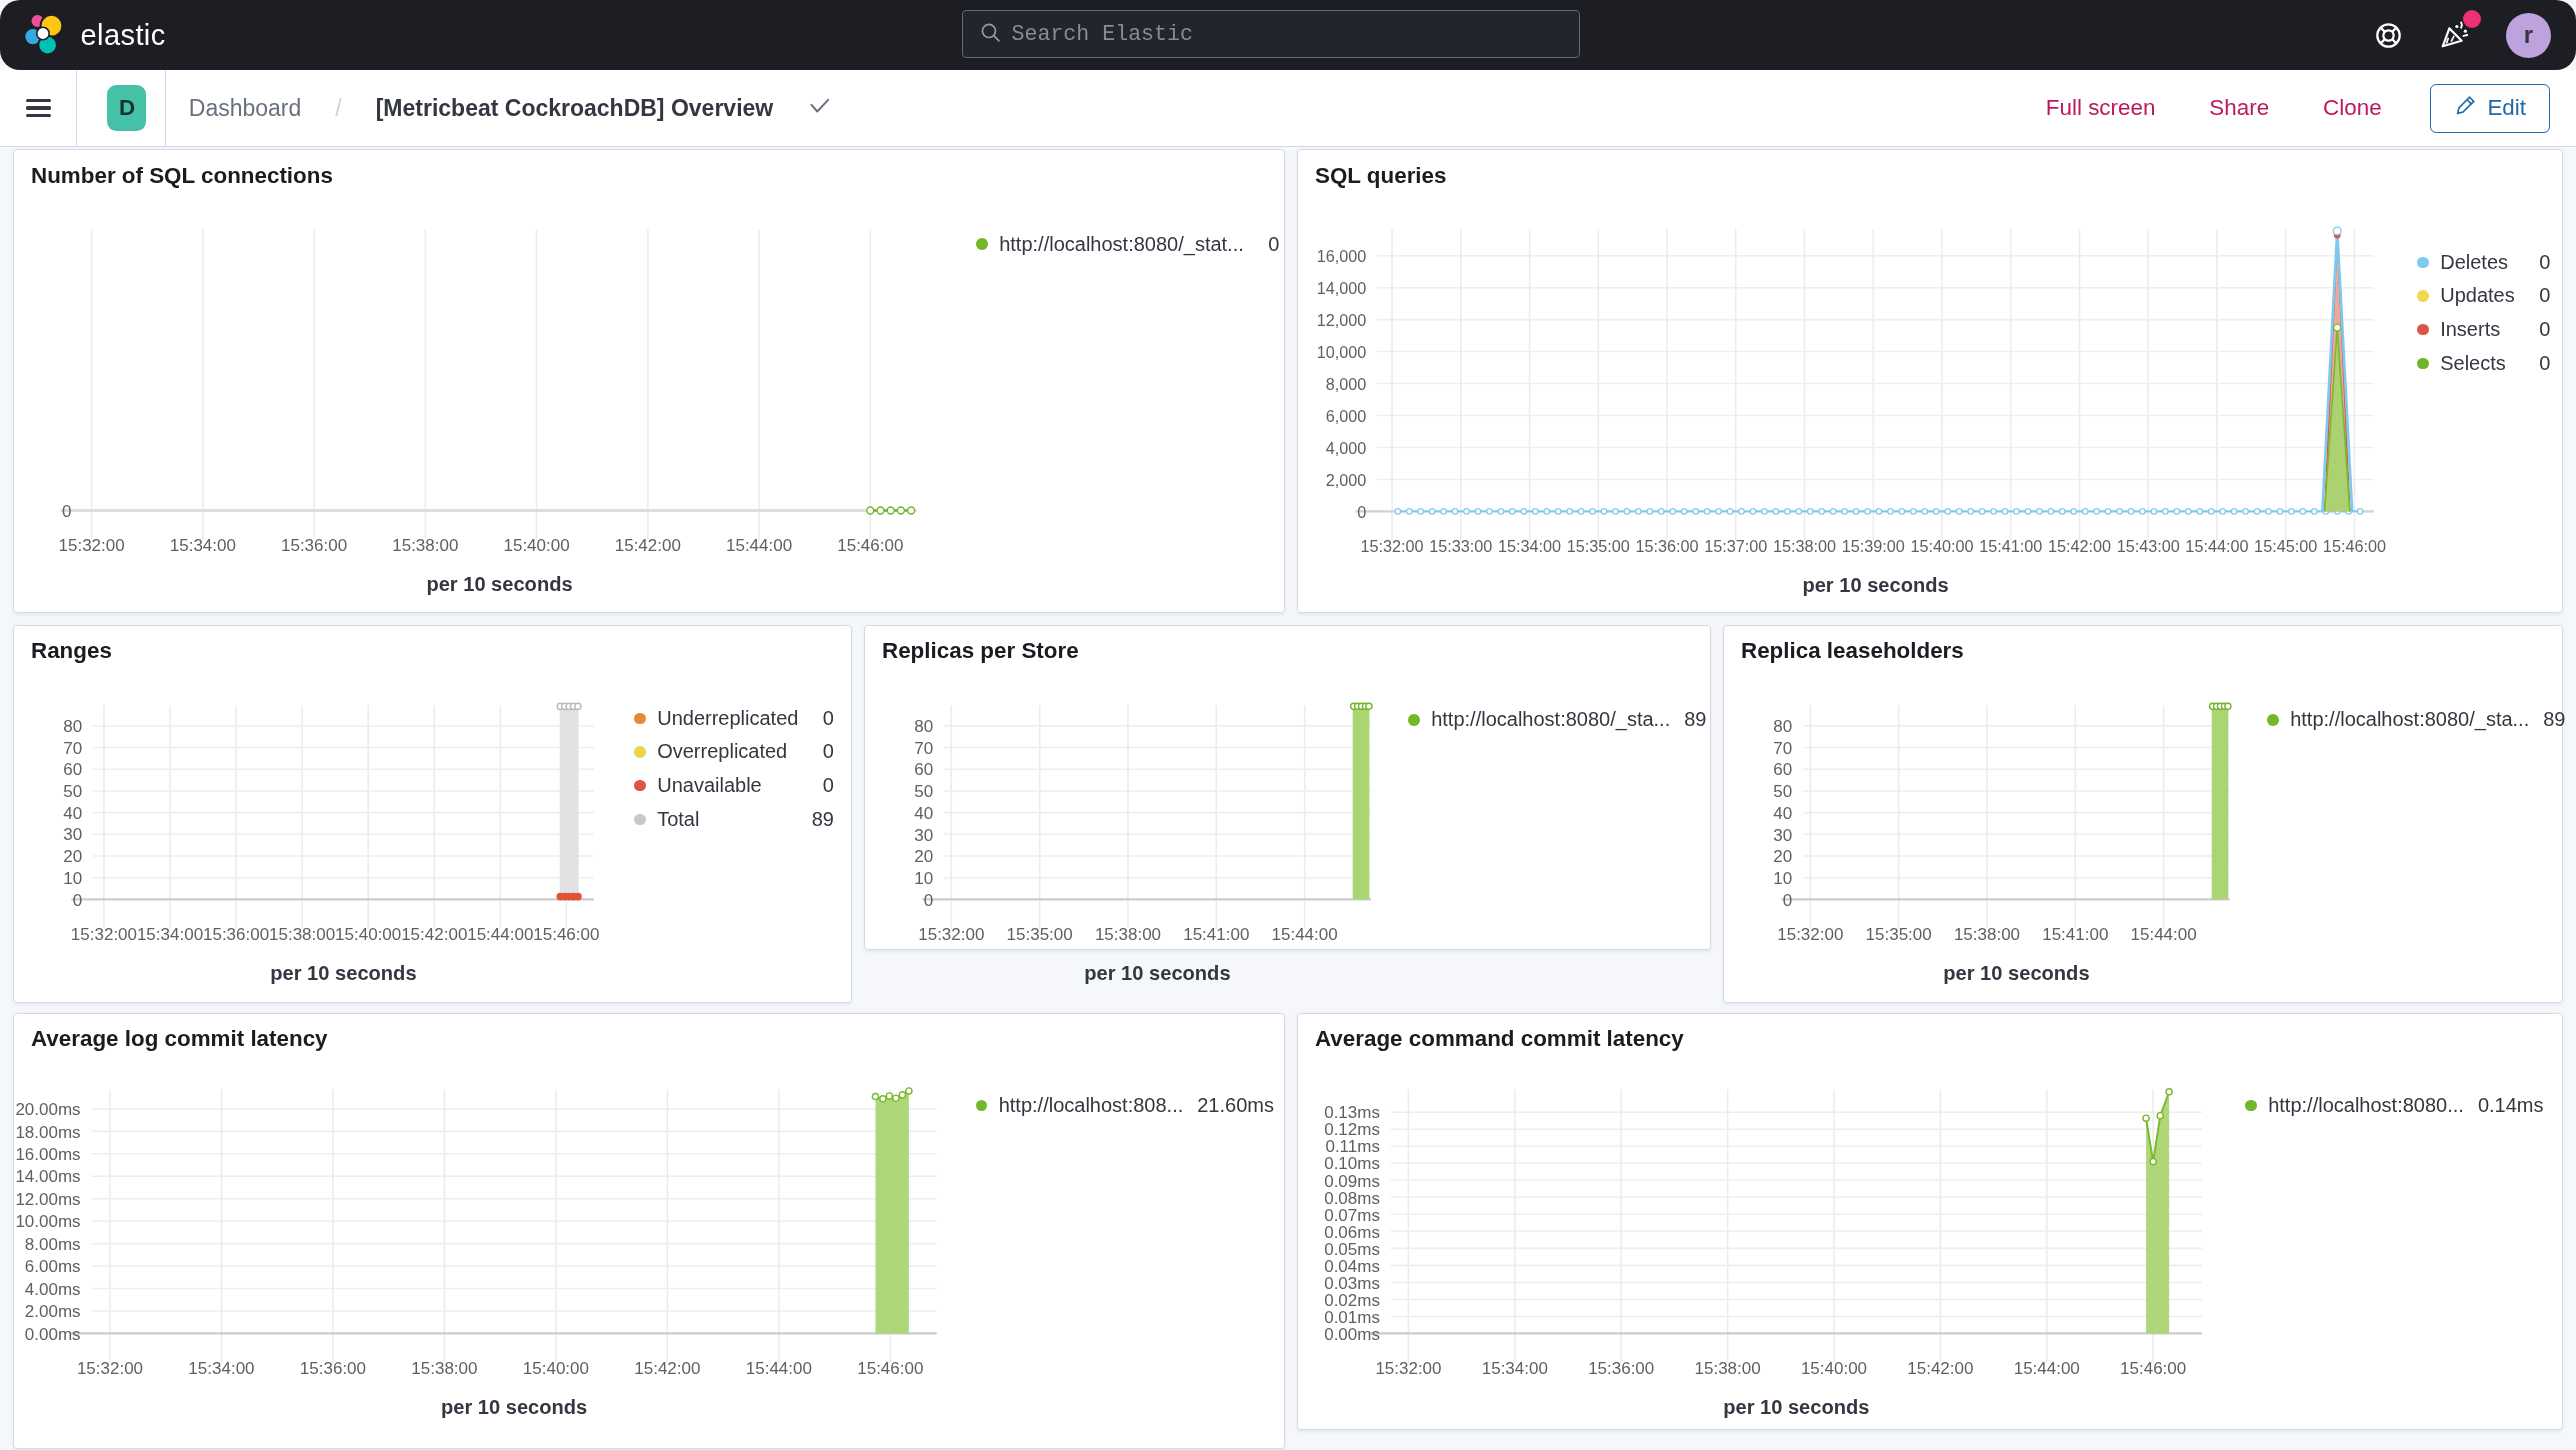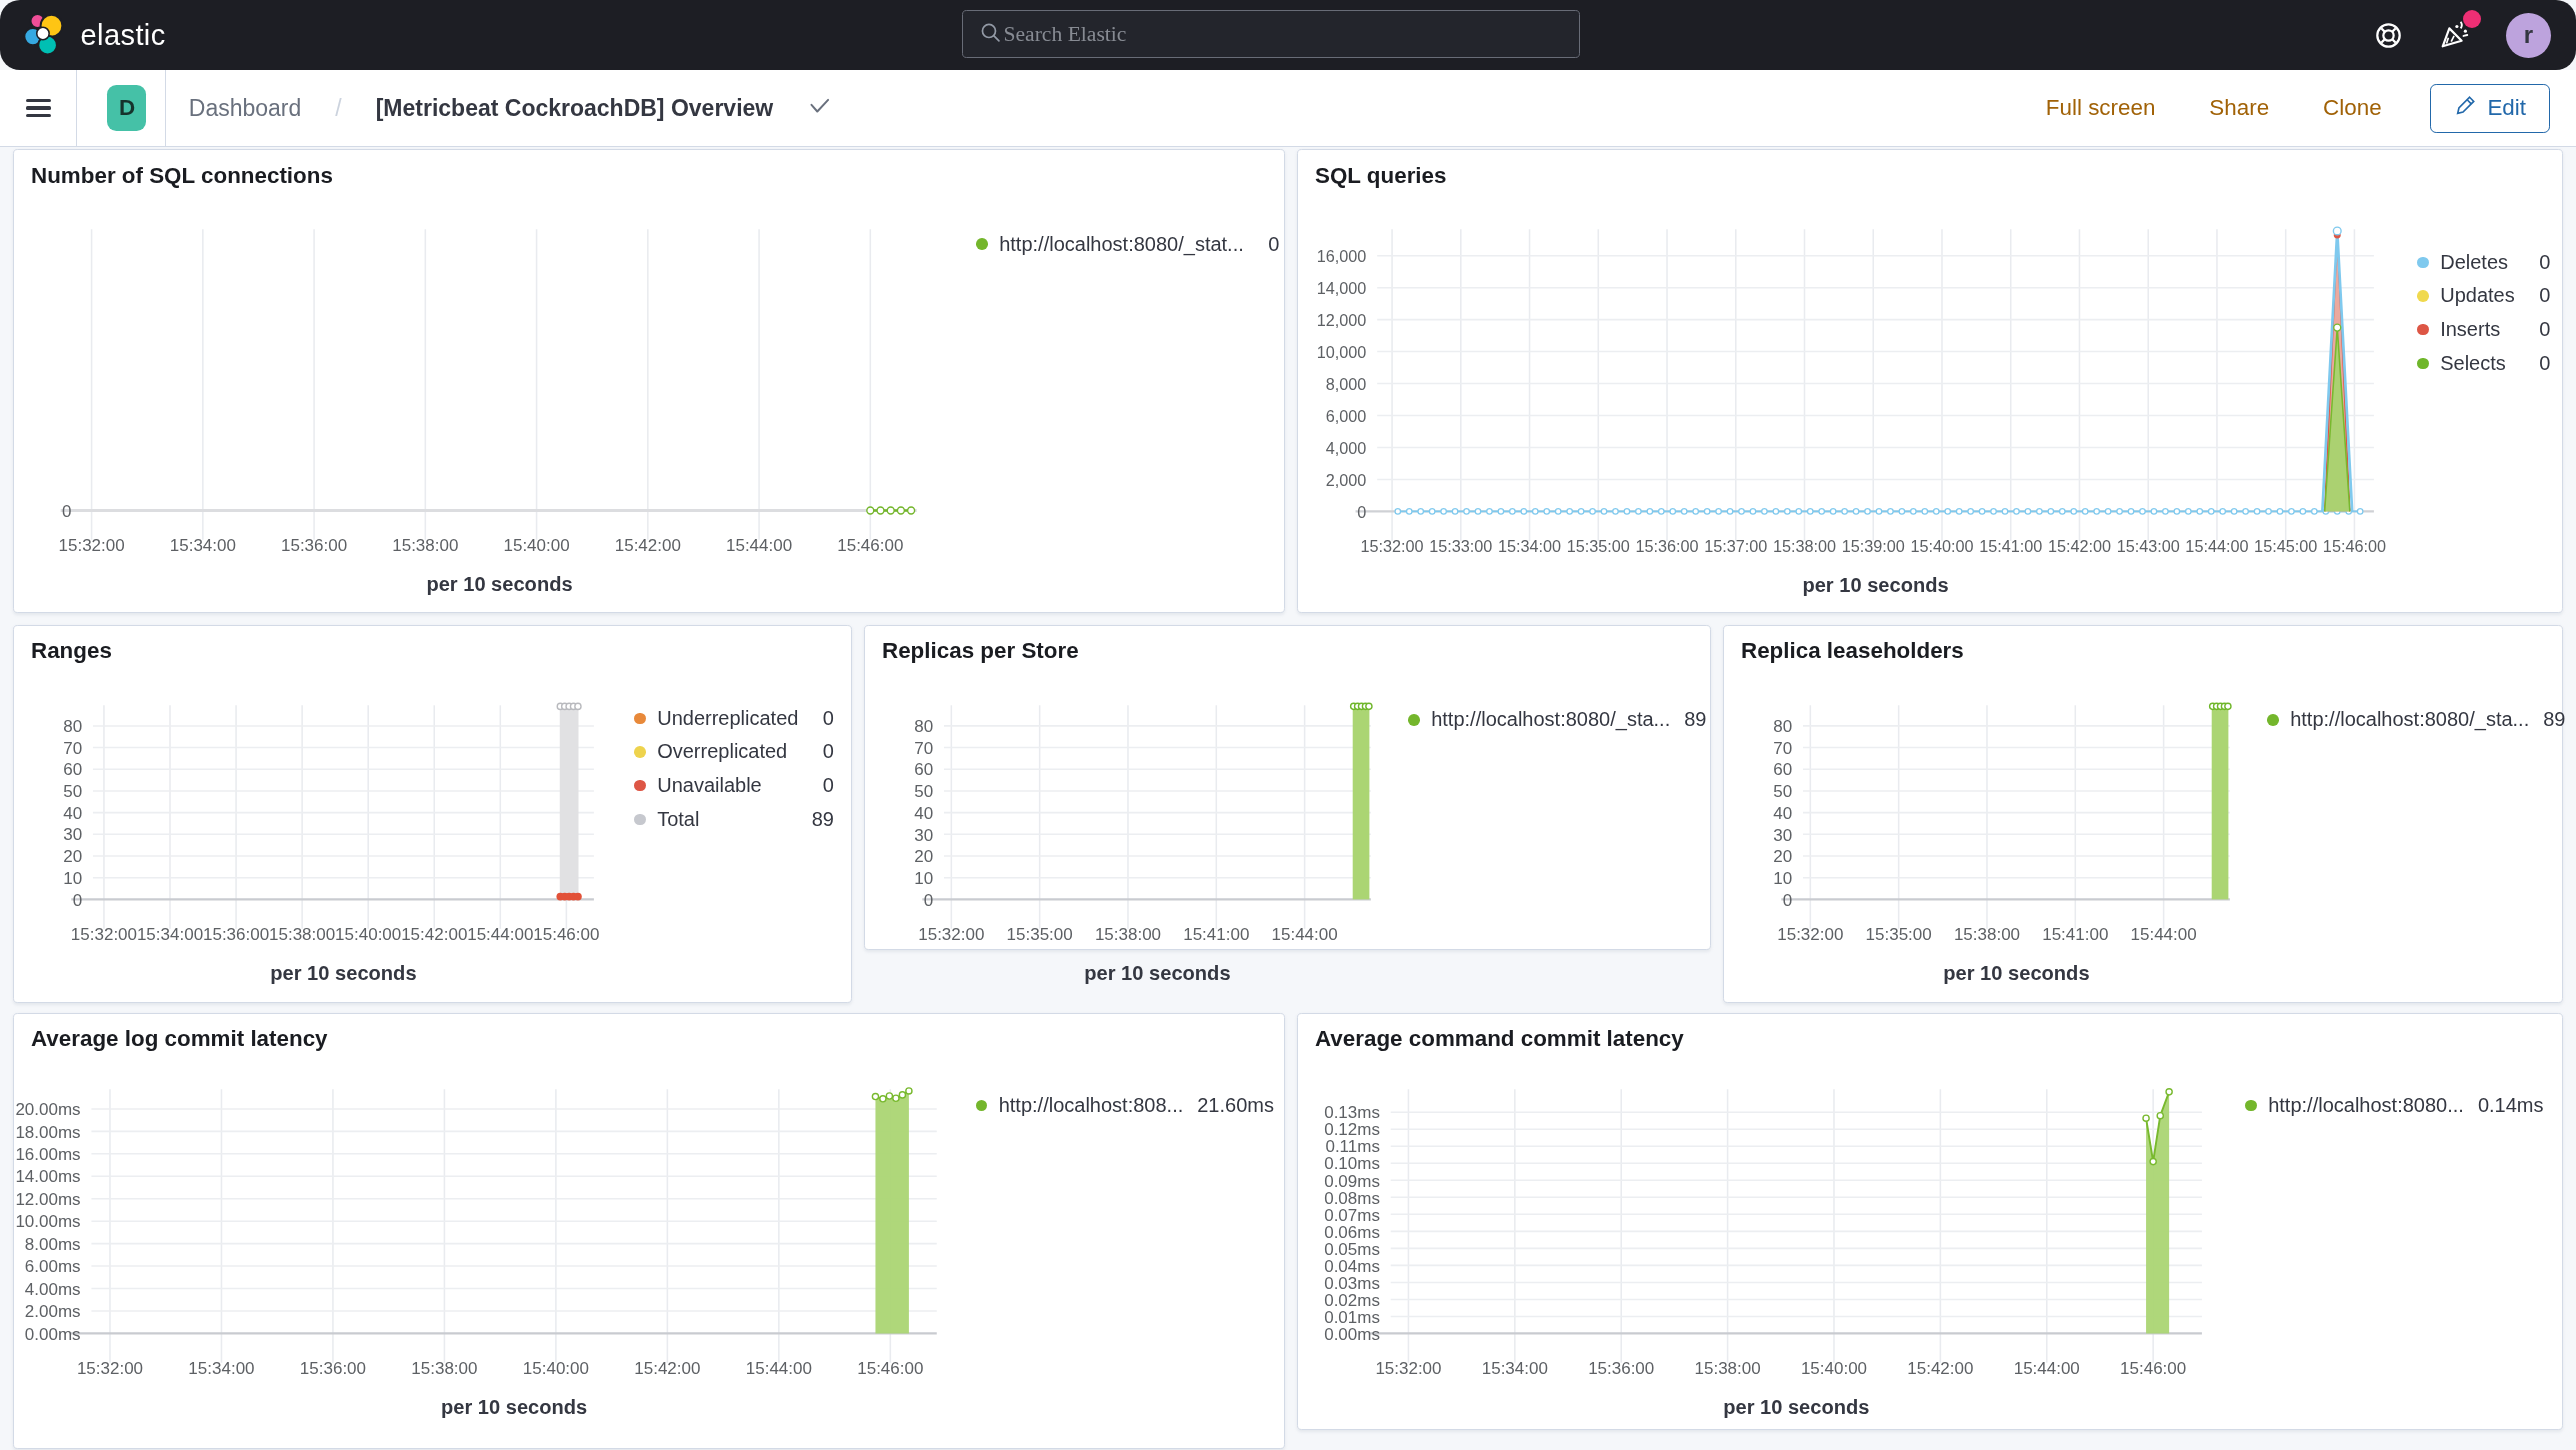--- a/index.html
+++ b/index.html
@@ -16,21 +16,21 @@
   }
   .brand { display:flex; align-items:center; margin-left:21.6px; gap:14px; }
   .brand-name { color:#ffffff; font-size:29px; font-weight:500; letter-spacing:0.4px; }
   .searchbox {
     position:absolute; left:962px; top:10px; width:618px; height:48px;
     background:#23252c; border:0.8px solid #686c77; border-radius:4.6px;
     display:flex; align-items:center; padding:0 15.5px;
   }
   .search-input {
     background:transparent; border:none; outline:none; color:#d4dae5;
-    font-size:21.6px; margin-left:0; width:100%; font-family:Liberation Serif, serif;
+    font-size:21.6px; margin-left:8px; width:100%; font-family:Liberation Mono, monospace;
   }
   .search-input::placeholder { color:#878b93; }
   .top-right { margin-left:auto; display:flex; align-items:center; gap:34px; margin-right:25px; }
   .icon-btn { position:relative; background:none; border:none; padding:0; cursor:pointer; line-height:0; }
   .badge-dot { position:absolute; top:-7.7px; right:-9.3px; width:18px; height:18px; border-radius:50%; background:#ed2f74; }
   .avatar {
     width:45px; height:45px; border-radius:50%; background:#bda3dd; color:#343741;
     font-size:24px; font-weight:600; display:flex; align-items:center; justify-content:center;
     border:none; cursor:pointer;
   }
@@ -47,21 +47,21 @@
     width:39px; height:46px; border-radius:9.3px; background:#45c1a7; color:#16332c;
     font-size:22.4px; font-weight:700; display:flex; align-items:center; justify-content:center;
     margin:0 18.5px; border:none; cursor:pointer;
   }
   .crumbs { display:flex; align-items:center; margin-left:23px;gap:20px; }
   .crumb-root { color:#69707d; font-size:23px; cursor:pointer; }
   .crumb-sep { color:#ccd3de; font-size:23px; margin:0 14px; }
   .crumb-title { color:#343741; font-size:23px; font-weight:600; }
   .caret { margin-left:15.5px; }
   .tb-right { margin-left:auto; display:flex; align-items:center; gap:42px; padding-right:26px; }
-  .tb-link { color:#a16207; font-size:22.4px; font-weight:500; text-decoration:none; cursor:pointer; background:none; border:none; font-family:inherit; }
+  .tb-link { color:#be185d; font-size:22.4px; font-weight:500; text-decoration:none; cursor:pointer; background:none; border:none; font-family:inherit; }
   .edit-btn {
     display:flex; align-items:center; gap:10.8px; border:0.8px solid #2268aa; border-radius:6.2px;
     height:49px; padding:0 23px; color:#2268aa; font-size:22.4px; font-weight:500;
     background:#fff; cursor:pointer; font-family:inherit;
   }
   
   .dashboard { position:relative; height:1304px; }
   .panel {
     position:absolute; background:#ffffff; border:0.8px solid #d3dae6; border-radius:4.6px;
     box-shadow:0 1.5px 3.1px rgba(152,162,179,.18);

